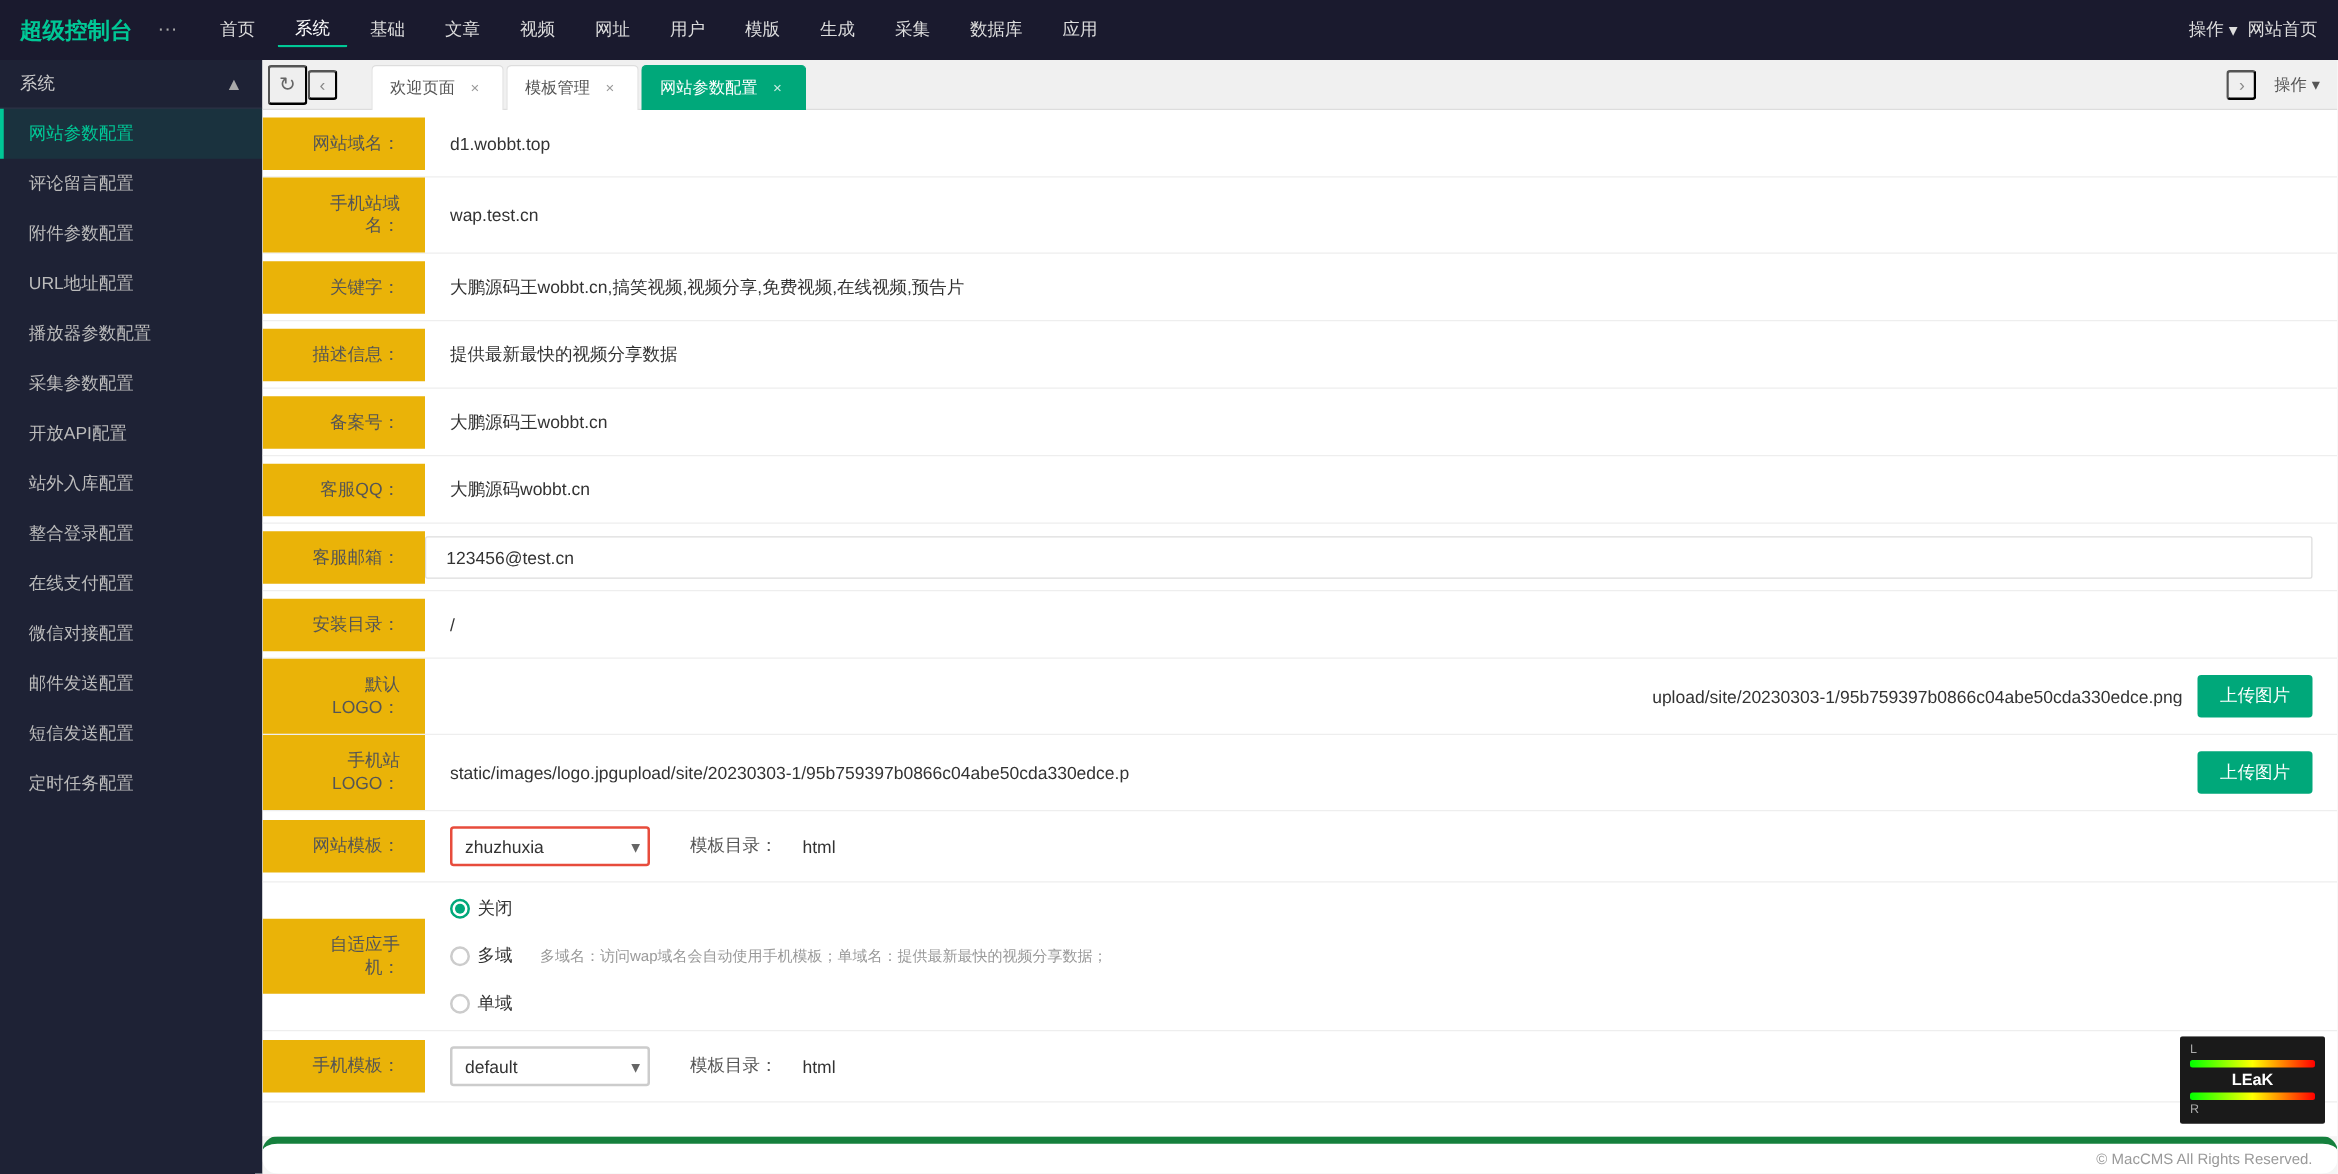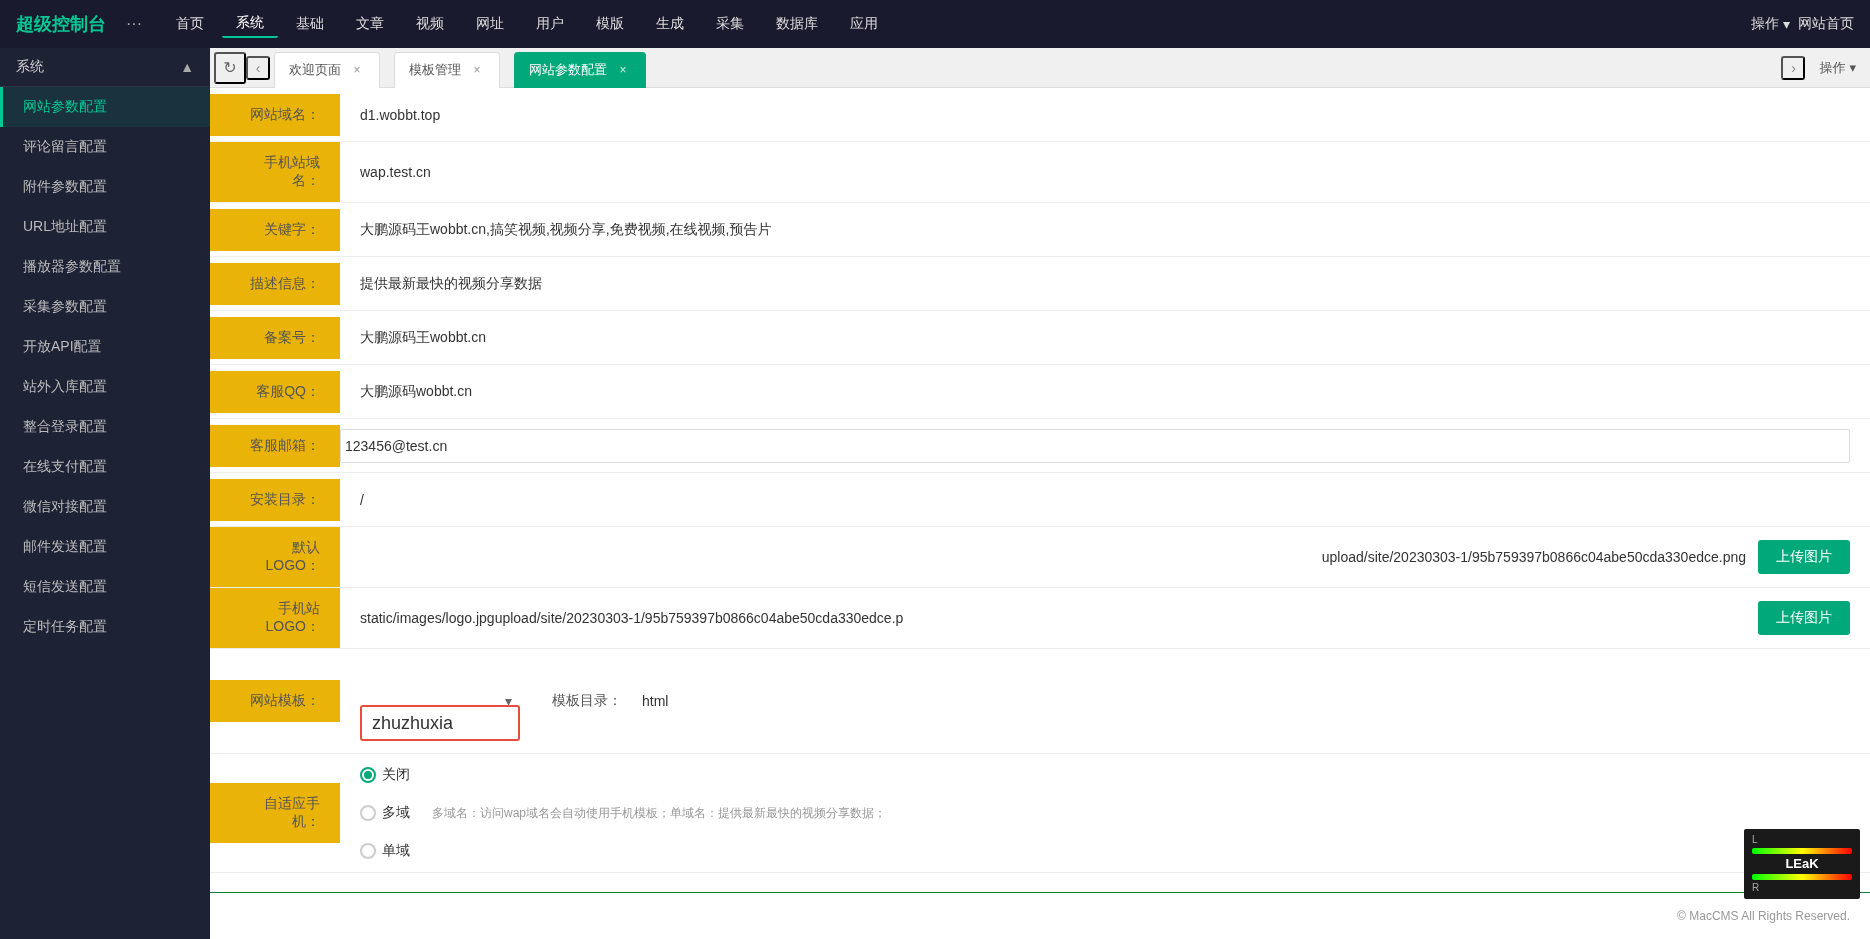--- a/index.html
+++ b/index.html
@@ -145,22 +145,23 @@
       align-items: center;
       justify-content: center;
       cursor: pointer;
       color: #888;
       font-size: 14px;
       border-radius: 3px;
     }
     .tab-list {
       display: flex;
       flex: 1;
-      gap: 14px;
+      gap: 2px;
       overflow: hidden;
+      margin-left: 23px;
     }
     .tab {
       display: flex;
       align-items: center;
       padding: 0 14px;
       height: 36px;
       background: #fff;
       border: 1px solid #ddd;
       border-bottom: none;
       border-radius: 4px 4px 0 0;
@@ -258,27 +259,26 @@
     
     .form-select-wrapper {
       position: relative;
       display: inline-flex;
       align-items: center;
     }
     .form-select {
       border: 2px solid #e74c3c;
       border-radius: 3px;
       padding: 6px 30px 6px 10px;
-      font-size: 18px;
+      font-size: 14px;
       color: #333;
       background: #fff;
       appearance: none;
       cursor: pointer;
       min-width: 160px;
-      margin-top: 44px;
     }
     .select-arrow {
       position: absolute;
       right: 8px;
       color: #666;
       pointer-events: none;
     }
 
     
     .radio-group {
@@ -316,26 +316,27 @@
     }
     .radio-hint {
       color: #999;
       font-size: 12px;
       margin-left: 10px;
     }
 
     
     .footer {
       text-align: right;
-      padding: 16px 20px;
+      padding: 5px 20px;
       color: #999;
       font-size: 12px;
       background: #fff;
-      border-top: 1px solid #15803d;
+      border-top: 6px solid #15803d;
       flex-shrink: 0;
+      border-radius: 12px;
     }
 
     
     .leak-watermark {
       position: fixed;
       bottom: 40px;
       right: 10px;
       background: #1a1a1a;
       color: #fff;
       font-size: 12px;
@@ -503,21 +504,21 @@
 
       <div class="form-row">
         <div class="form-label">客服QQ：</div>
         <div class="form-value">
           <span>大鹏源码wobbt.cn</span>
         </div>
       </div>
 
       <div class="form-row">
         <div class="form-label">客服邮箱：</div>
-        <div class="form-value" style="border: 1px solid #ddd; margin: 6px 20px 6px 0; border-radius: 2px; padding: 8px 4px;">
+        <div class="form-value" style="border: 1px solid #ddd; margin: 6px 20px 6px 0; border-radius: 2px; padding: 8px 16px;">
           <span>123456@test.cn</span>
         </div>
       </div>
 
       <div class="form-row">
         <div class="form-label">安装目录：</div>
         <div class="form-value">
           <span>/</span>
         </div>
       </div>

